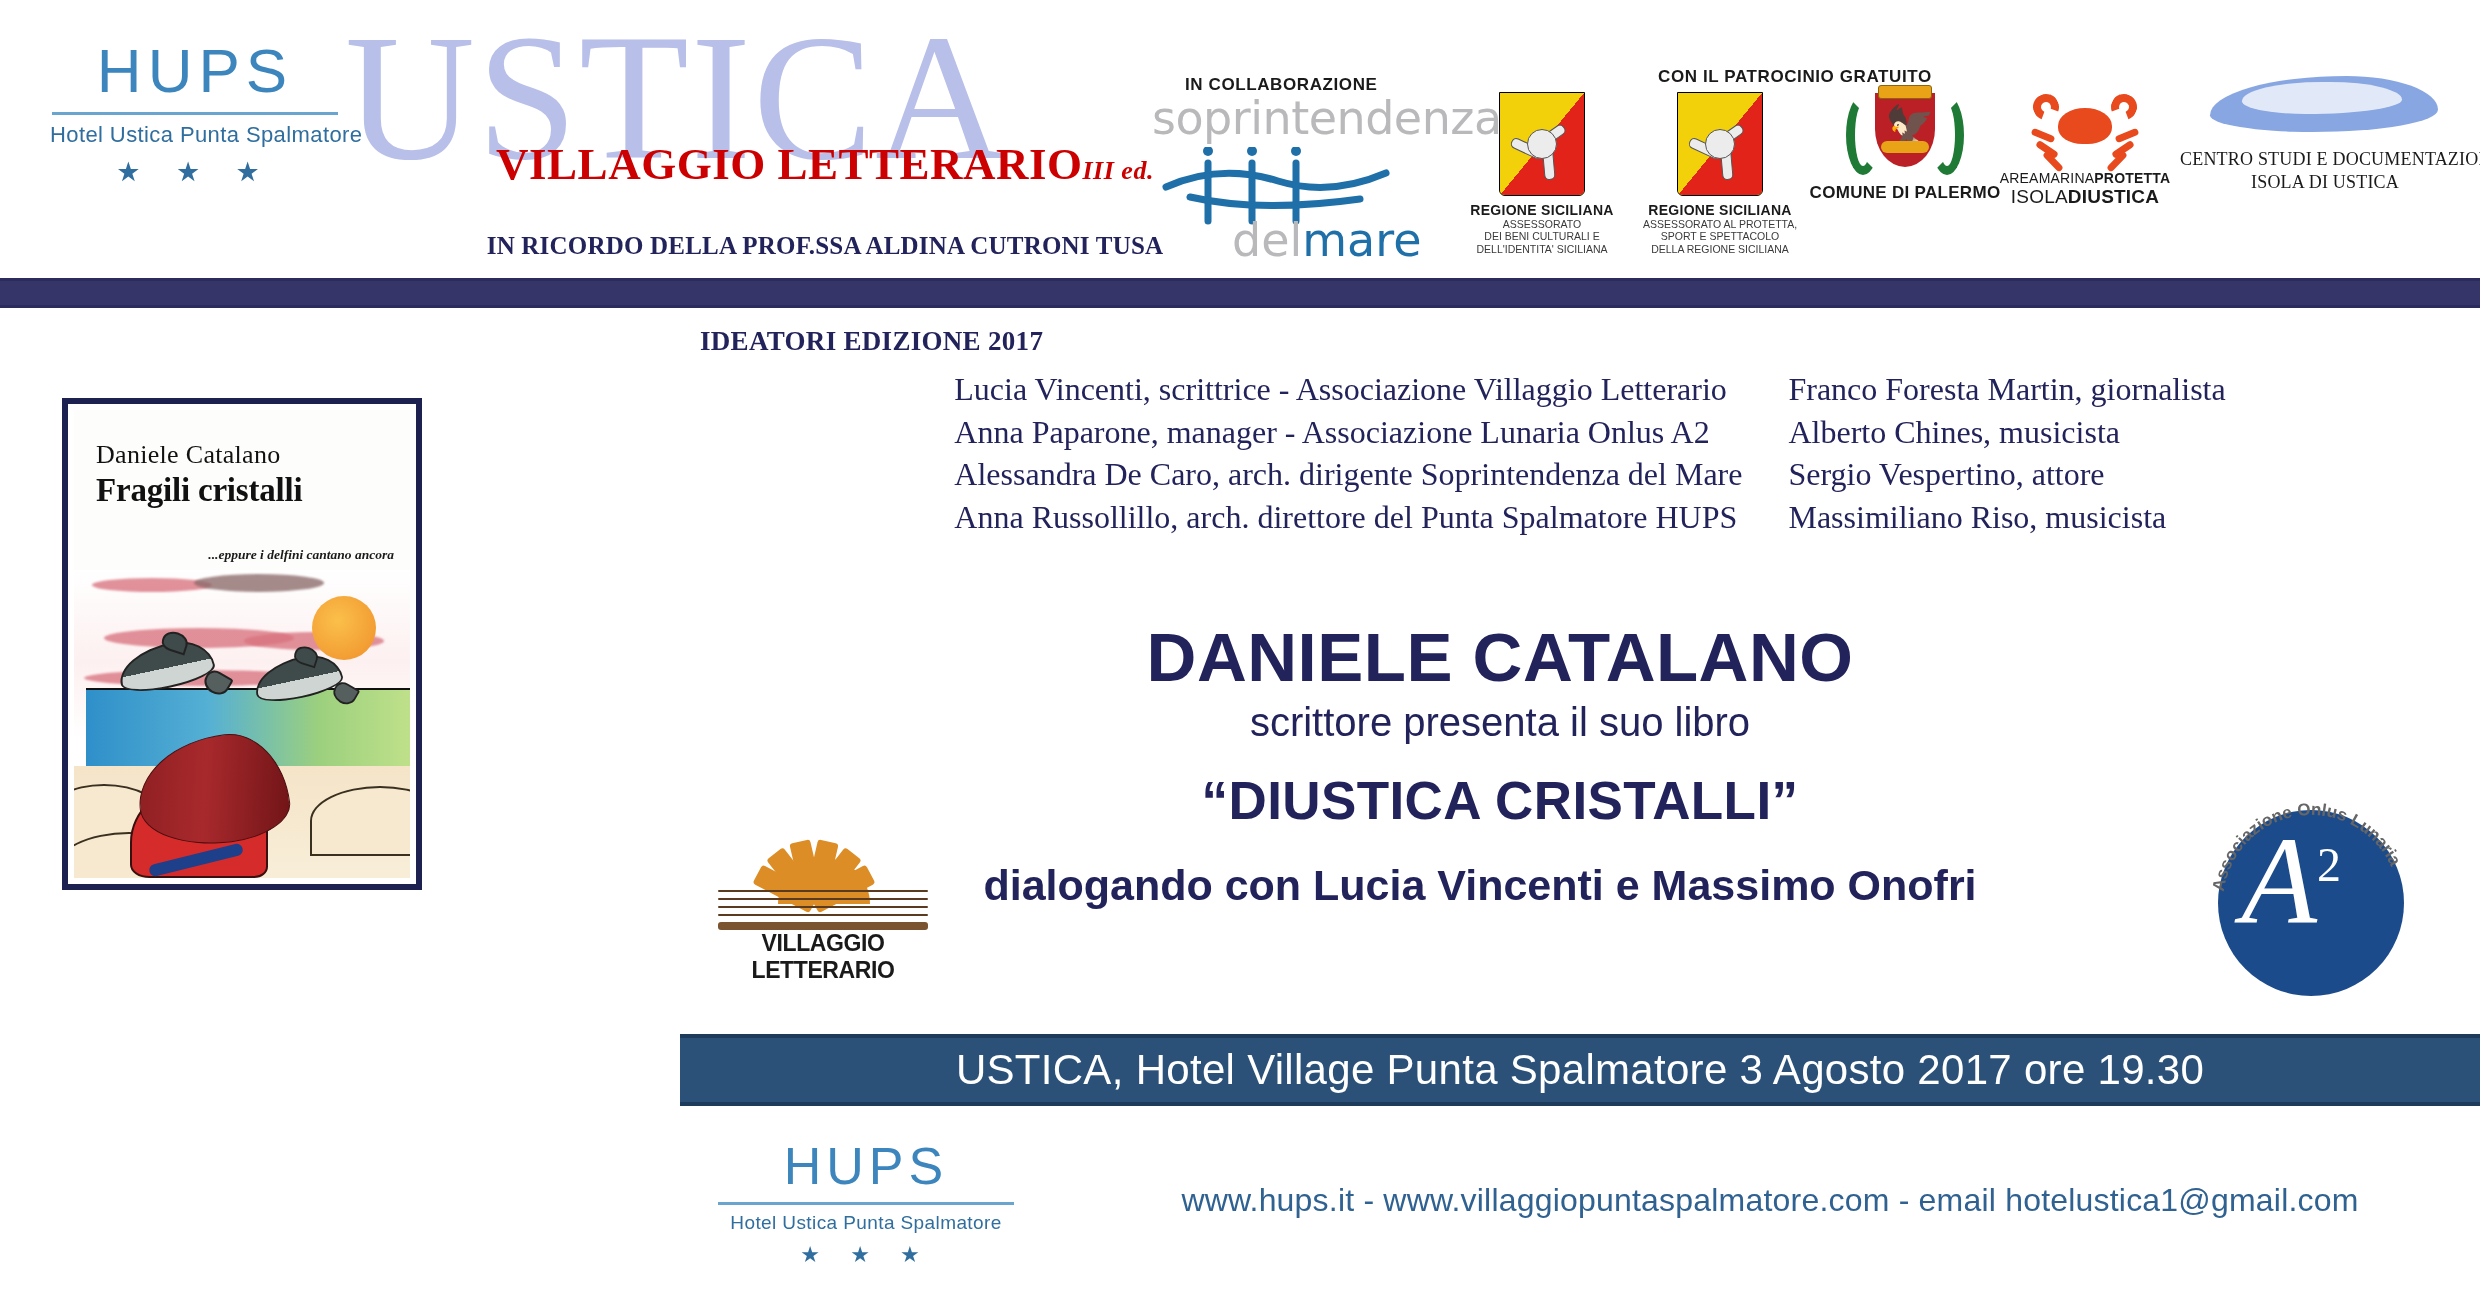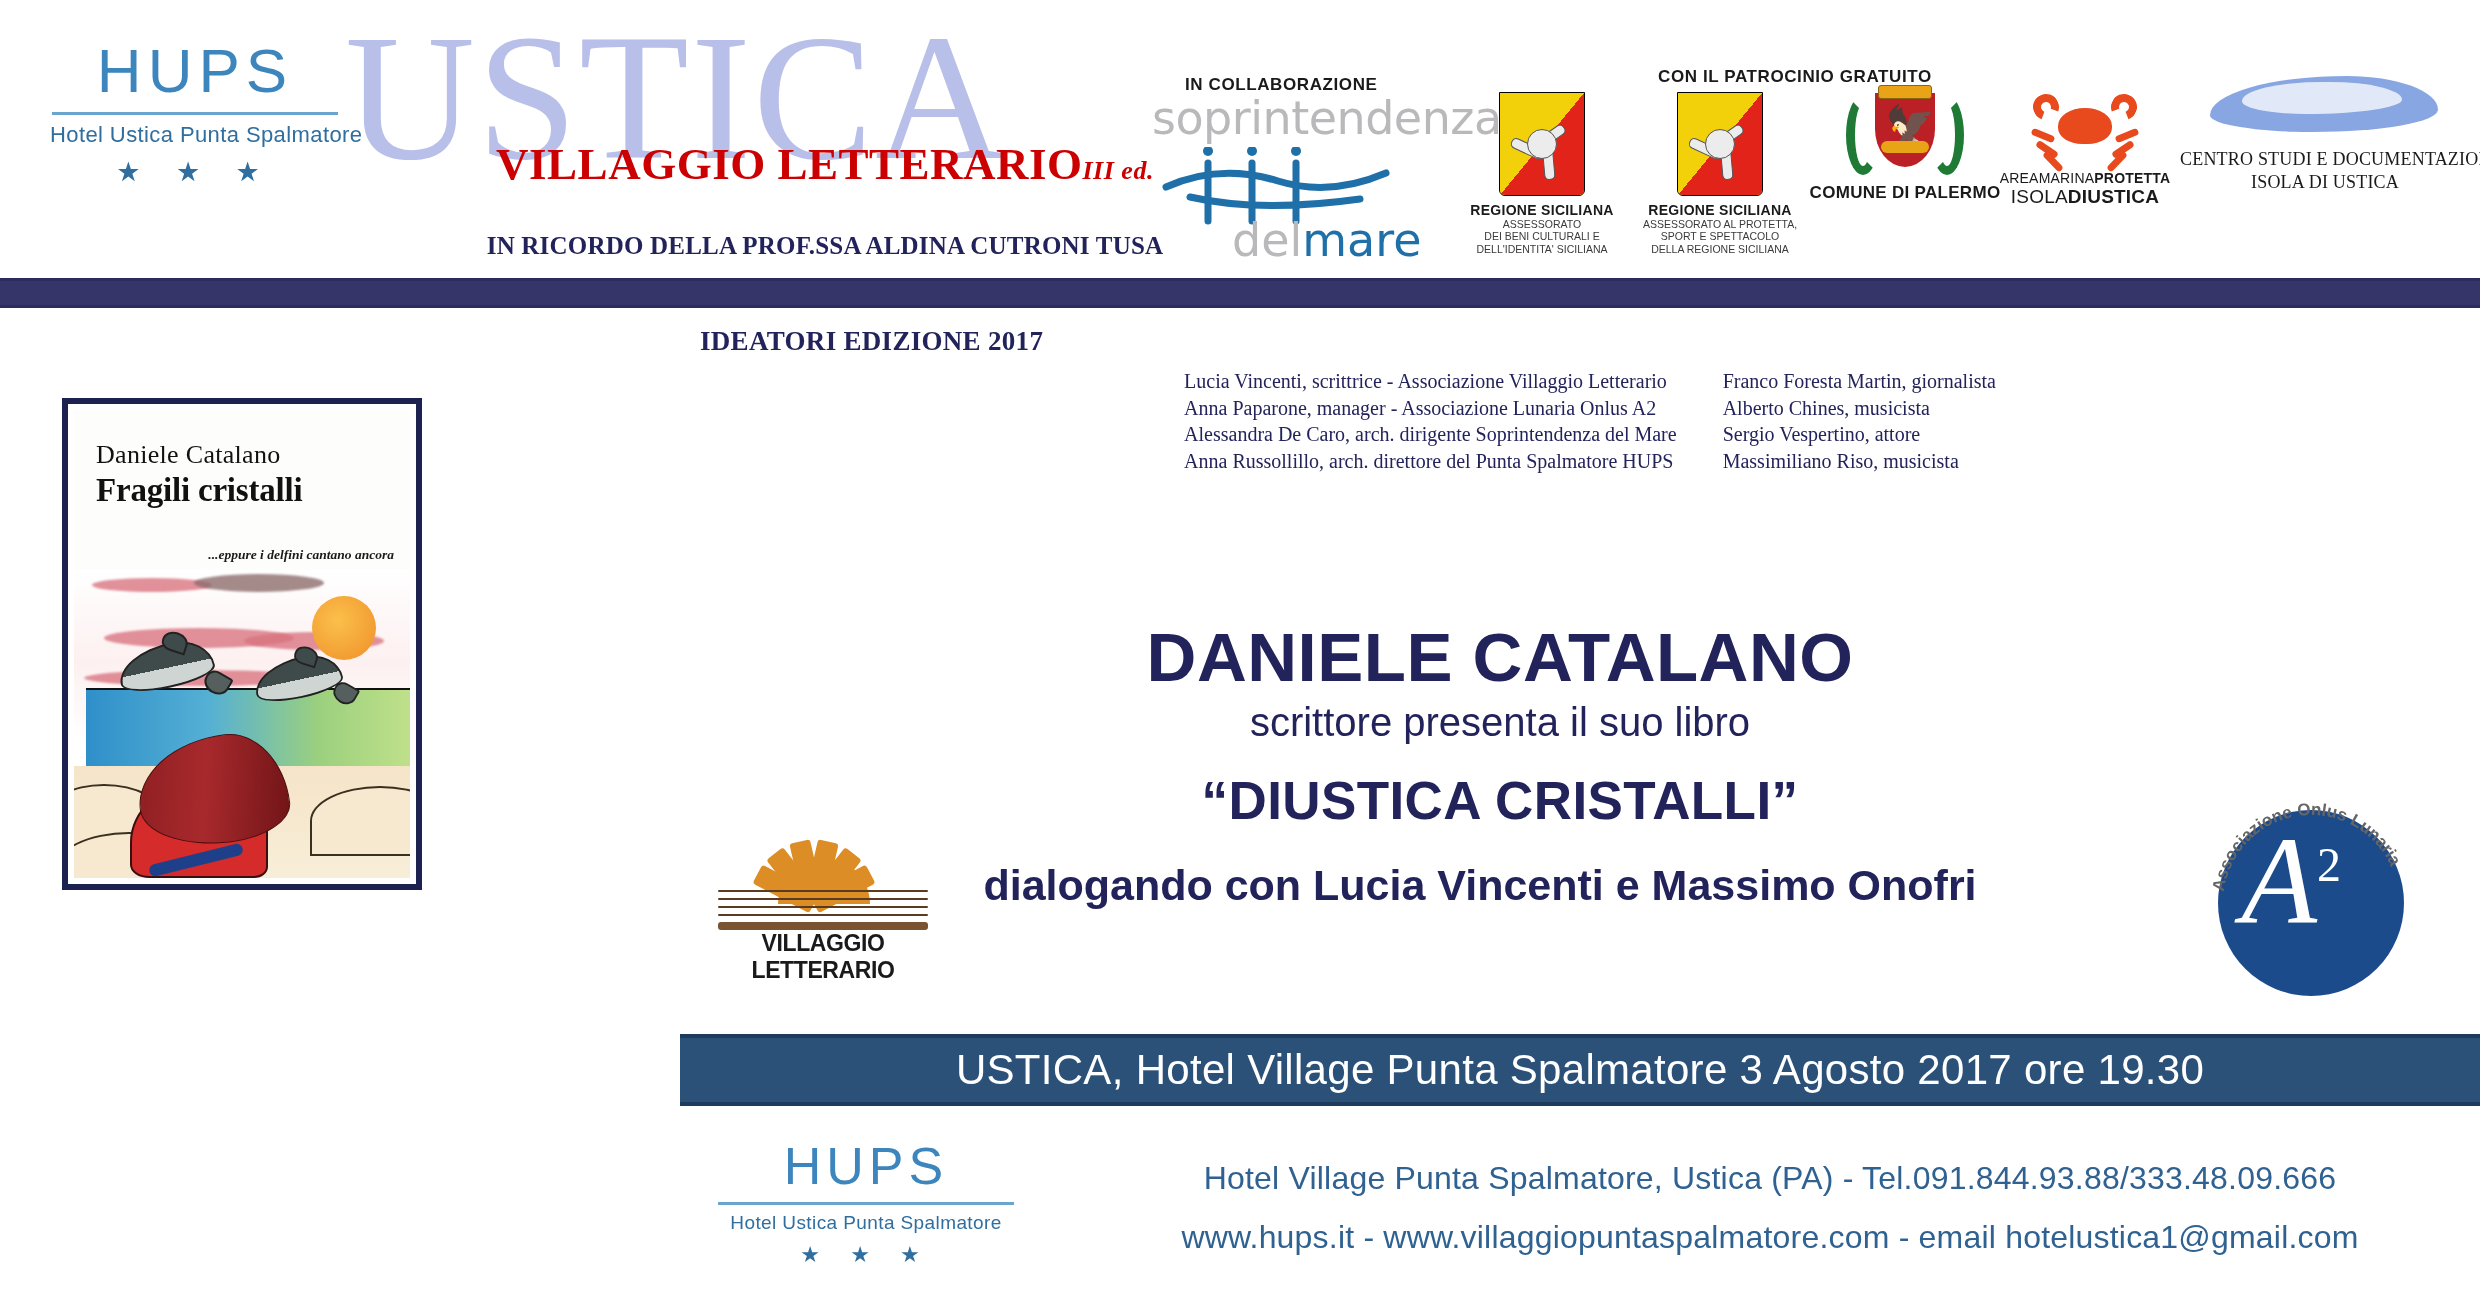--- a/index.html
+++ b/index.html
@@ -114,21 +114,21 @@
   
   .band-top { position: absolute; left: 0; top: 278px; width: 2480px; height: 30px; background: #353569;
     border-top: 3px solid #2b2b5e; border-bottom: 3px solid #2b2b5e; }
 
   
   .ideatori-title { position: absolute; left: 700px; top: 326px; width: 1780px; text-align: left;
     font-family: "Liberation Serif", serif; font-size: 27px; font-weight: 600; color: #23235c;
     letter-spacing: 0.3px; }
   .ideatori-cols { position: absolute; left: 700px; top: 368px; width: 1780px; display: flex;
     justify-content: center; gap: 46px; }
-  .ideatori-col { font-family: "Liberation Serif", serif; font-size: 20px; color: #23235c;
+  .ideatori-col { font-family: "Liberation Serif", serif; font-size: 32px; color: #23235c;
     line-height: 1.33; white-space: nowrap; }
 
   
   .book-frame { position: absolute; left: 62px; top: 398px; width: 360px; height: 492px;
     border: 6px solid #1c2150; background: #fff; padding: 6px; }
   .book-inner { position: relative; width: 100%; height: 100%; background: #fdfdfb; overflow: hidden; }
   .bk-author { position: absolute; left: 22px; top: 30px; font-family: "Liberation Serif", serif;
     font-size: 26px; color: #111; letter-spacing: 0.3px; }
   .bk-title { position: absolute; left: 22px; top: 62px; font-family: "Liberation Serif", serif;
     font-size: 33px; font-weight: 700; color: #111; letter-spacing: -0.2px; }
@@ -425,17 +425,16 @@
   </div>
 
   <div class="hups-bottom">
     <div class="hups-word">HUPS</div>
     <div class="hups-rule"></div>
     <div class="hups-sub">Hotel Ustica Punta Spalmatore</div>
     <div class="hups-stars">★ ★ ★</div>
   </div>
 
   <div class="contact">
-    <div class="l1">Hotel Village Punta Spalmatore, Ustica (PA) - Tel.091.844.93.88/333.48.09.666</div>
     <div class="l2">www.hups.it - www.villaggiopuntaspalmatore.com - email hotelustica1@gmail.com</div>
   </div>
 
 </div>
 
 </body></html>

